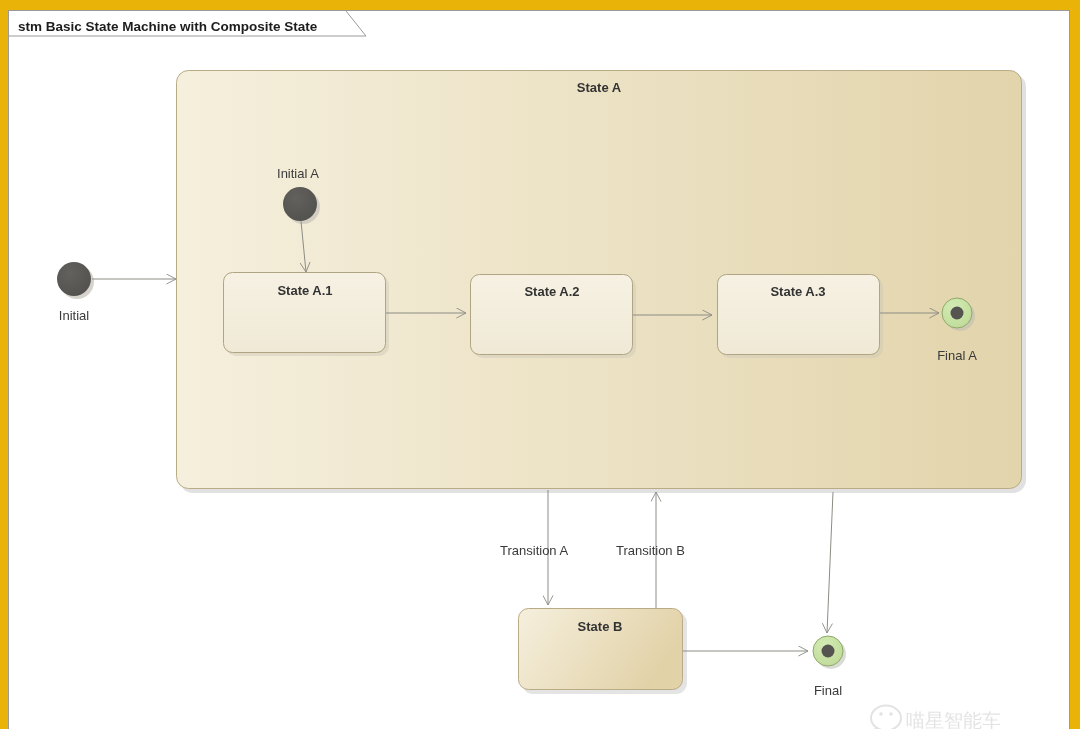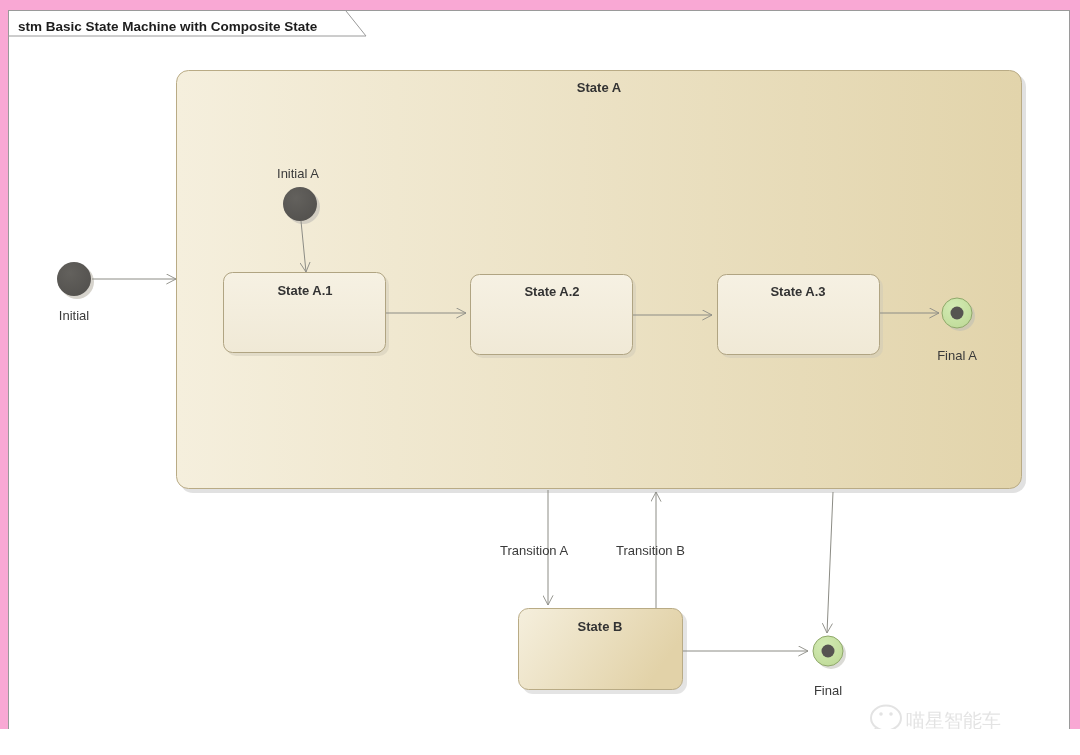--- a/index.html
+++ b/index.html
@@ -5,21 +5,21 @@
   html, body {
     margin: 0;
     padding: 0;
     background: #ffffff;
     font-family: "Liberation Sans", sans-serif;
   }
   #root {
     position: relative;
     width: 1080px;
     height: 729px;
-    background: #f9a8d4;
+    background: #eab308;
     overflow: hidden;
   }
   svg.layer {
     position: absolute;
     left: 0;
     top: 0;
     width: 1080px;
     height: 755px;
   }
   .frame-title {

